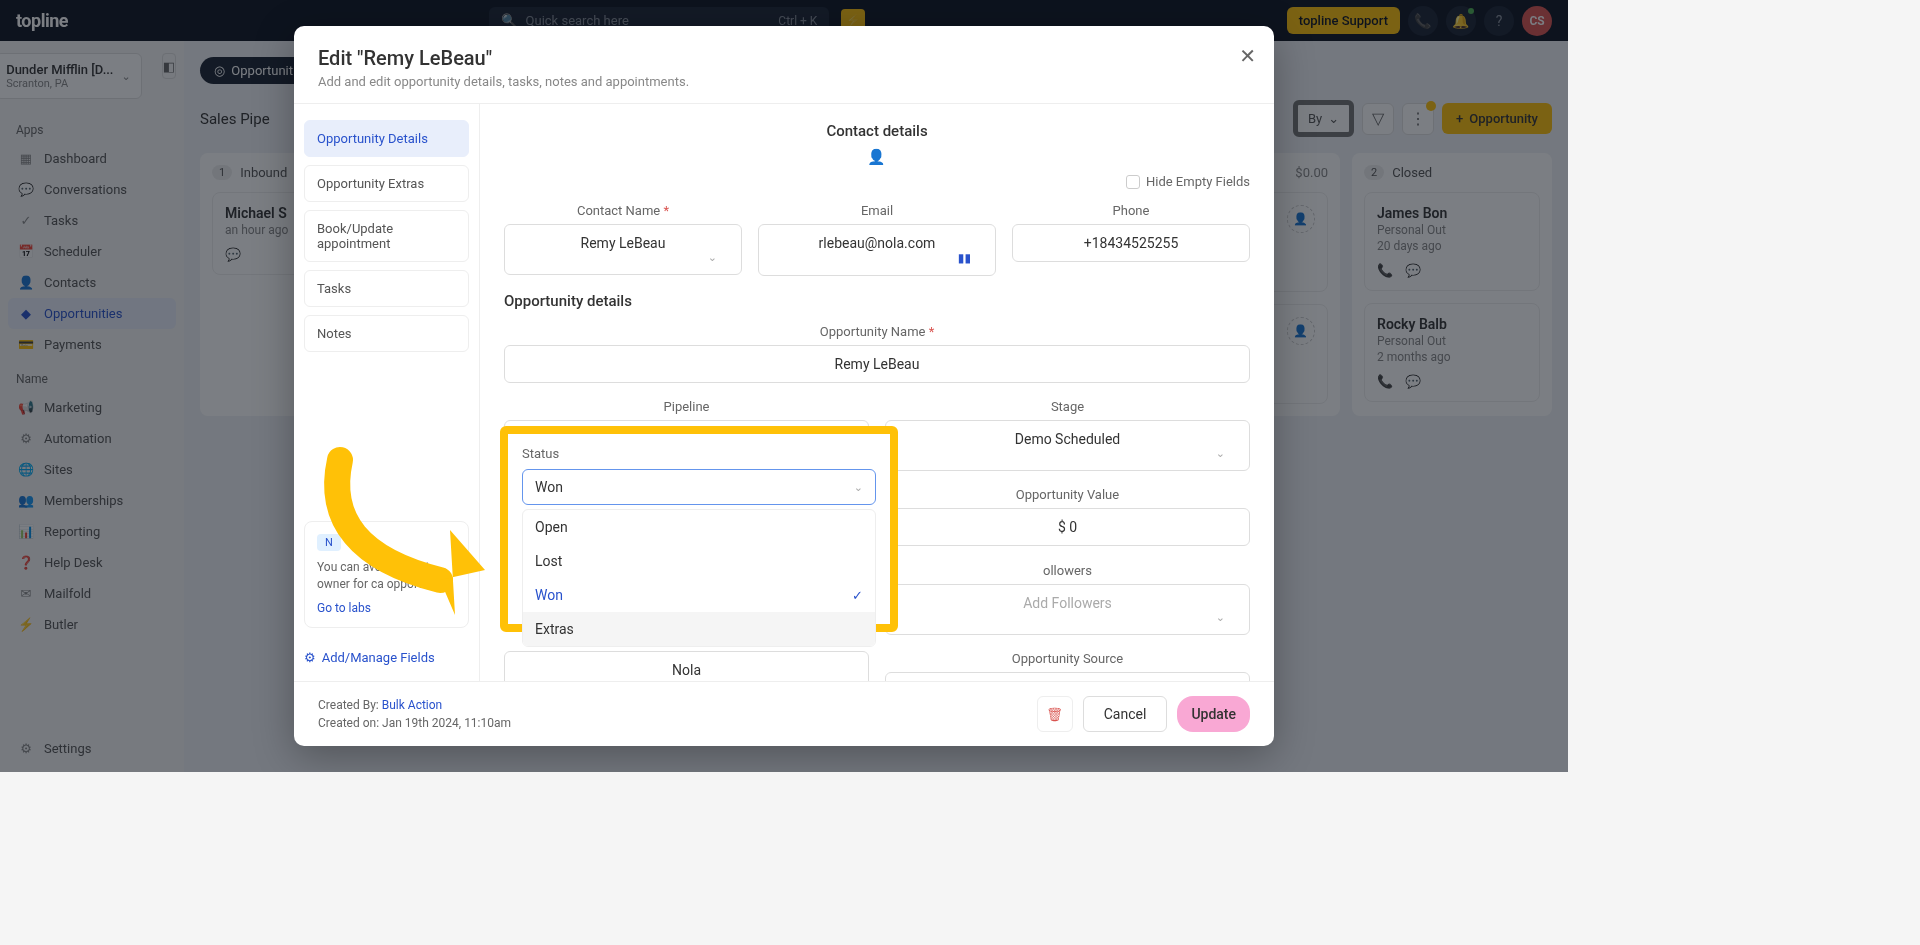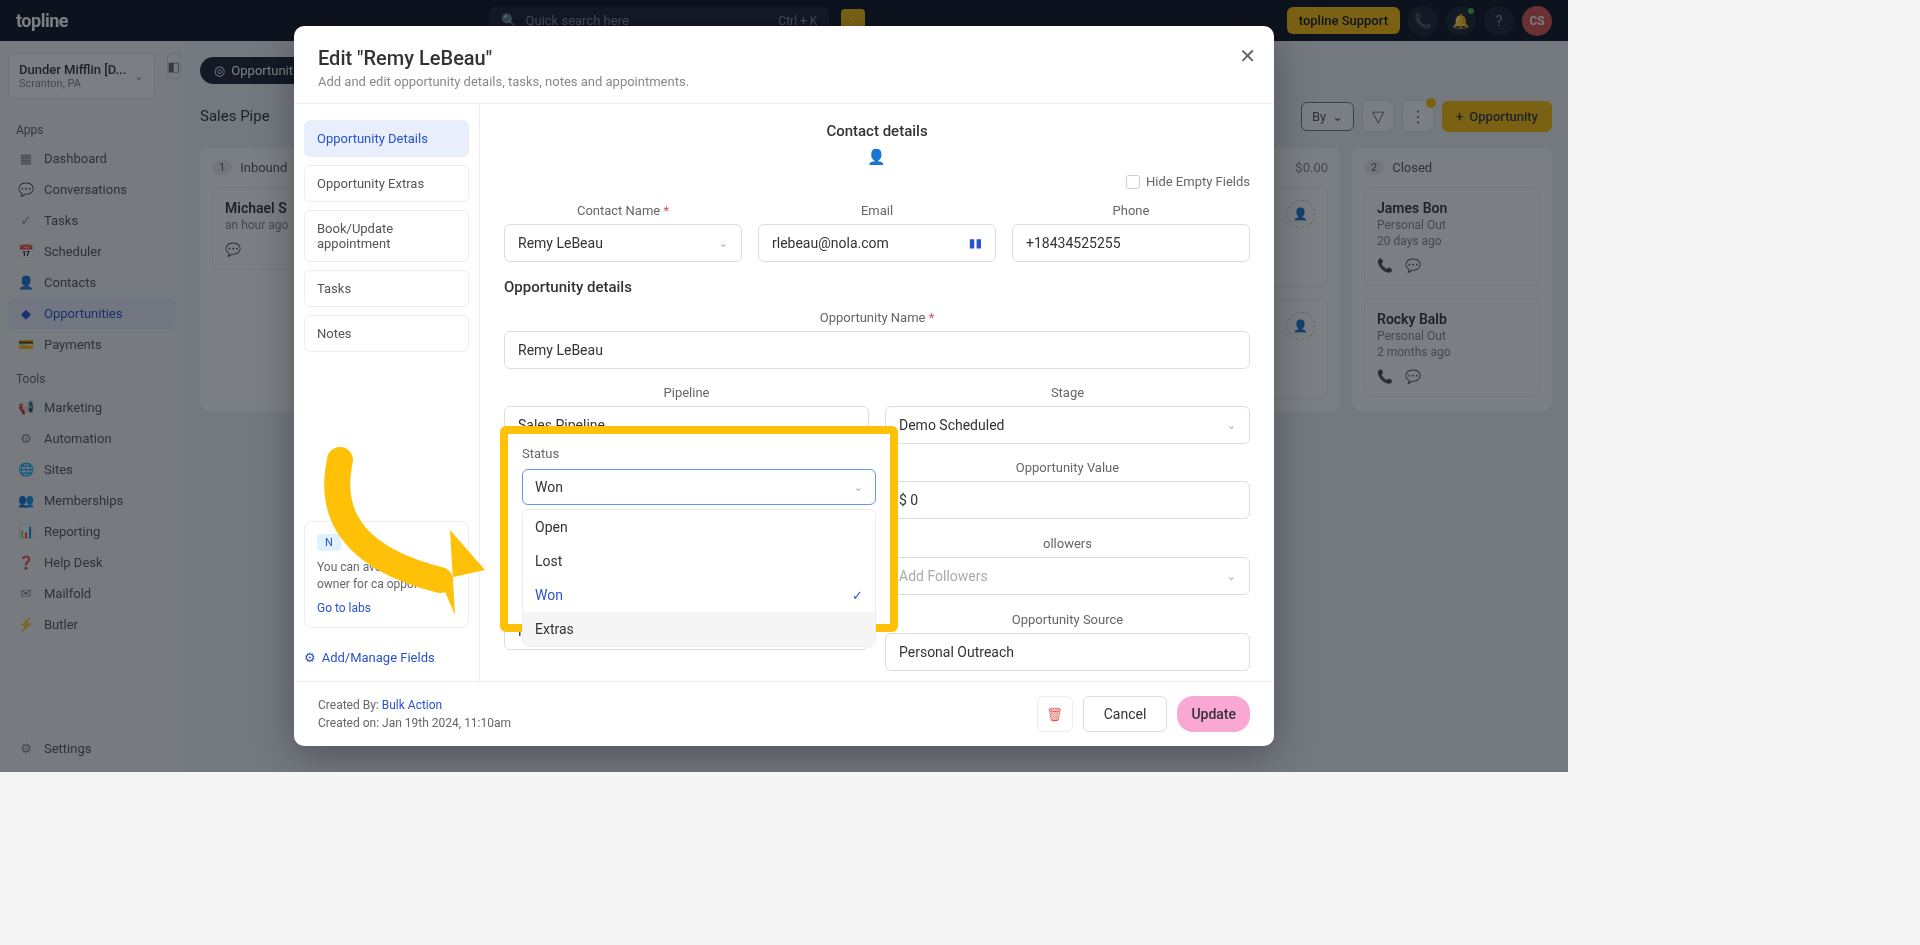--- a/index.html
+++ b/index.html
@@ -31,21 +31,21 @@
 .nav-item .icon { width: 16px; display: flex; align-items: center; justify-content: center; color: #888; }
 .nav-item.active .icon { color: #2952cc; }
 .settings-item { position: absolute; bottom: 8px; left: 8px; right: 8px; }
 
 
 .maincontent { position: absolute; top: 41px; left: 184px; right: 0; bottom: 0; background: #f0f2f5; padding: 16px; }
 .breadcrumb-pill { background: #1a2332; color: #fff; border-radius: 16px; padding: 6px 14px; font-size: 13px; display: inline-flex; align-items: center; gap: 6px; }
 .pipeline-header { display: flex; align-items: center; gap: 12px; margin: 16px 0; }
 .pipeline-title { font-size: 15px; color: #333; }
 .pipeline-actions { margin-left: auto; display: flex; align-items: center; gap: 8px; }
-.dropdown-pill { background: #fff; border: 1px solid #737373; border-radius: 6px; padding: 6px 10px; font-size: 13px; color: #555; display: flex; align-items: center; gap: 6px; }
+.dropdown-pill { background: #fff; border: 5px solid #737373; border-radius: 6px; padding: 6px 10px; font-size: 13px; color: #555; display: flex; align-items: center; gap: 6px; }
 .sq-btn { background: #fff; border: 1px solid #e0e0e0; border-radius: 6px; width: 32px; height: 32px; display: flex; align-items: center; justify-content: center; color: #666; position: relative; }
 .sq-btn .yellow-dot { position: absolute; top: -3px; right: -3px; width: 10px; height: 10px; background: #ffc107; border-radius: 50%; }
 .primary-btn { background: #ffc107; border: none; border-radius: 6px; padding: 8px 14px; font-size: 13px; font-weight: 500; color: #333; display: flex; align-items: center; gap: 6px; }
 
 .columns { display: flex; gap: 12px; }
 .col { background: #fff; border-radius: 8px; padding: 12px; min-width: 200px; }
 .col-head { display: flex; align-items: center; gap: 8px; font-size: 13px; color: #555; }
 .col-head .count { background: #eee; border-radius: 10px; padding: 1px 7px; font-size: 11px; }
 .col-head .amt { margin-left: auto; color: #888; font-size: 13px; }
 .card { border: 1px solid #eee; border-radius: 8px; padding: 12px; margin-top: 12px; }
@@ -75,21 +75,21 @@
 .manage-fields { color: #2952cc; font-size: 13px; display: flex; align-items: center; gap: 6px; margin-top: 14px; }
 
 .modal-main { flex: 1; padding: 18px 24px; overflow-y: auto; }
 .section-head { display: flex; align-items: center; gap: 8px; font-size: 15px; font-weight: 500; color: #333; margin-bottom: 14px; flex-direction: column; }
 .section-head .hide-empty { margin-left: auto; font-size: 13px; font-weight: 400; color: #666; display: flex; align-items: center; gap: 6px; }
 .checkbox { width: 14px; height: 14px; border: 1px solid #ccc; border-radius: 3px; display: inline-block; }
 .form-row { display: flex; gap: 16px; margin-bottom: 16px; }
 .form-group { flex: 1; }
 .form-label { font-size: 13px; color: #666; margin-bottom: 6px; display: block; text-align: center; }
 .form-label .req { color: #d9534f; }
-.form-input { width: 100%; border: 1px solid #ddd; border-radius: 6px; padding: 10px 13px; font-size: 14px; color: #333; background: #fff; display: flex; align-items: center; }
+.form-input { width: 100%; border: 1px solid #ddd; border-radius: 6px; padding: 10px 24px; font-size: 14px; color: #333; background: #fff; display: flex; align-items: center; flex-direction: column; }
 .form-input .chev { margin-left: auto; color: #aaa; font-size: 11px; }
 .form-input .icon-right { margin-left: auto; color: #2952cc; font-size: 12px; }
 .section-title2 { font-size: 15px; font-weight: 500; color: #333; margin: 8px 0 14px; }
 
 .modal-foot { border-top: 1px solid #eee; padding: 14px 24px; display: flex; align-items: center; }
 .foot-meta { font-size: 12px; color: #666; line-height: 1.5; }
 .foot-meta a { color: #2952cc; text-decoration: none; }
 .foot-actions { margin-left: auto; display: flex; gap: 10px; }
 .del-btn { border: 1px solid #eee; background: #fff; border-radius: 6px; width: 36px; height: 36px; color: #d9534f; display: flex; align-items: center; justify-content: center; }
 .cancel-btn { border: 1px solid #ddd; background: #fff; border-radius: 6px; padding: 8px 20px; font-size: 14px; color: #333; }
@@ -125,21 +125,21 @@
   <div class="topright">
     <button class="support-btn">topline Support</button>
     <div class="iconbtn">📞</div>
     <div class="iconbtn">🔔<span class="dot-indicator"></span></div>
     <div class="iconbtn">?</div>
     <div class="avatar">CS</div>
   </div>
 </div>
 
 <div class="sidebar">
-  <div style="display:flex; gap:12px; align-items:flex-start;">
+  <div style="display:flex; gap:20px; align-items:flex-start;justify-content:flex-end;">
     <div class="workspace-sel" style="flex:1;">
       <div class="text">
         <div class="name">Dunder Mifflin [D...</div>
         <div class="sub">Scranton, PA</div>
       </div>
       <span style="color:#888;font-size:11px;">⌄</span>
     </div>
     <div class="panel-icon">◧</div>
   </div>
   <div class="section-label">Apps</div>
@@ -164,21 +164,21 @@
       <span>Contacts</span>
     </div>
   <div class="nav-item active">
       <span class="icon">◆</span>
       <span>Opportunities</span>
     </div>
   <div class="nav-item">
       <span class="icon">💳</span>
       <span>Payments</span>
     </div>
-  <div class="section-label">Tools</div>
+  <div class="section-label">Name</div>
   <div class="nav-item">
       <span class="icon">📢</span>
       <span>Marketing</span>
     </div>
   <div class="nav-item">
       <span class="icon">⚙</span>
       <span>Automation</span>
     </div>
   <div class="nav-item">
       <span class="icon">🌐</span>

